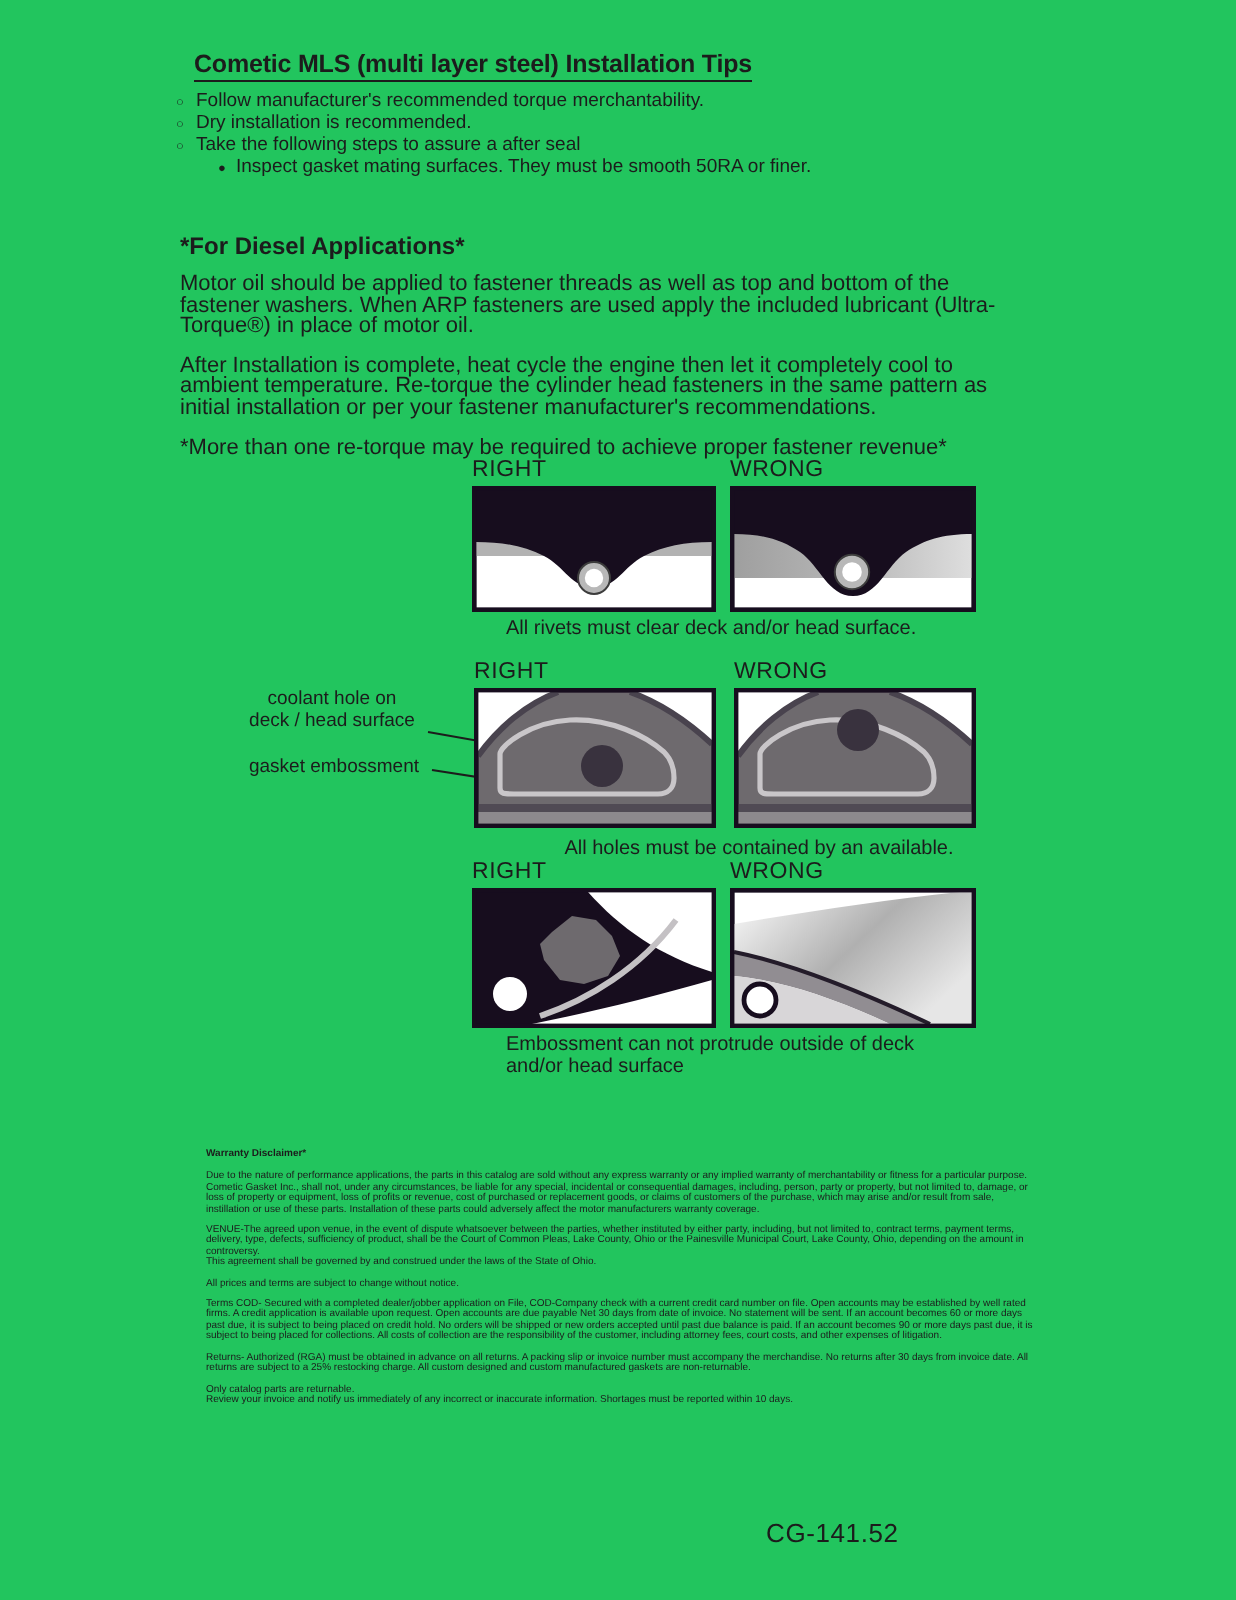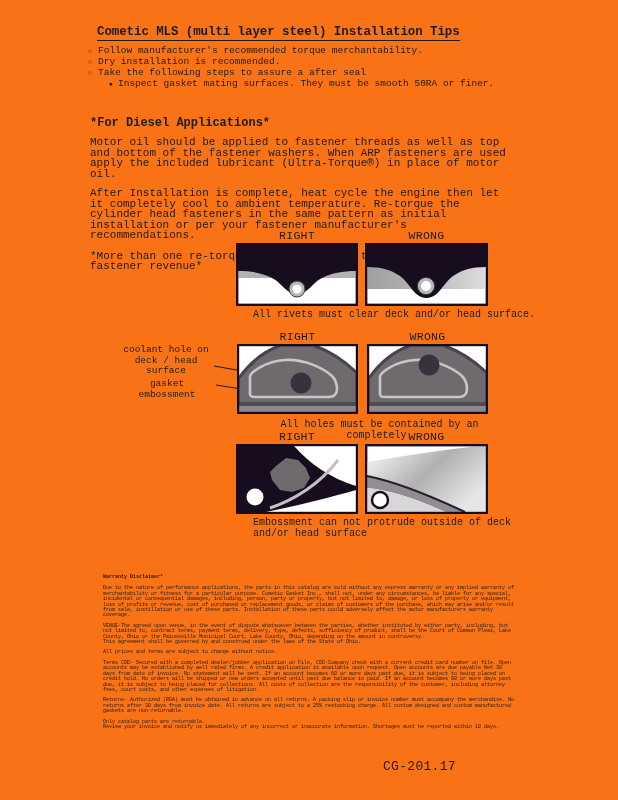--- a/index.html
+++ b/index.html
@@ -1,18 +1,18 @@
 <!DOCTYPE html>
 <html><head>
 <meta charset="utf-8">
 <style>
   html,body{margin:0;padding:0;background:#ffffff;}
   #page{
-    position:relative;width:618px;height:800px;background:#f97316;overflow:hidden;
-    font-family:Liberation Mono, monospace;color:#1c1c1c;
+    position:relative;width:618px;height:800px;background:#22c55e;overflow:hidden;
+    font-family:Liberation Sans, sans-serif;color:#1c1c1c;
   }
   
   #title{
     position:absolute;left:97px;top:25px;font-size:12.5px;font-weight:bold;
     letter-spacing:-0.1px;border-bottom:1.6px solid #1c1c1c;padding-bottom:1px;white-space:nowrap;
   }
   
   #tips{position:absolute;left:88px;top:45px;width:470px;font-size:9.5px;line-height:11px;}
   .b-main{position:relative;padding-left:10px;white-space:nowrap;}
   .b-main::before{content:"○";position:absolute;left:0;top:0.5px;font-size:6.5px;line-height:11px;}
@@ -20,21 +20,21 @@
   .b-sub::before{content:"●";position:absolute;left:21px;top:0.5px;font-size:6.5px;line-height:11px;}
   
   #diesel{position:absolute;left:90px;top:116px;width:420px;}
   #diesel h2{font-size:12px;margin:0 0 7px 0;}
   #diesel p{font-size:11px;line-height:10.5px;margin:0 0 9px 0;}
   #diesel p.note{margin-top:10px;}
   
   .diag-row{position:absolute;}
   .cols{display:flex;gap:7px;}
   .col{display:flex;flex-direction:column;}
-  .rw-label{font-size:11.5px;line-height:13px;height:14px;text-align:center;letter-spacing:0.3px;}
+  .rw-label{font-size:11.5px;line-height:13px;height:14px;letter-spacing:0.3px;}
   .caption{font-size:10px;line-height:11px;margin-top:3px;white-space:nowrap;margin-left:17px;}
   .caption.center{text-align:center;white-space:normal;}
   svg{display:block;}
   
   .side-label{position:absolute;font-size:9.5px;line-height:10.5px;text-align:center;}
   #lbl-coolant{left:0;top:15px;width:92px;}
   #lbl-gasket{left:0;top:49px;width:94px;}
   #leader-svg{position:absolute;left:0;top:0;pointer-events:none;}
   
   #disclaimer{position:absolute;left:103px;top:575px;width:414px;font-size:5px;line-height:5.4px;}
@@ -136,21 +136,21 @@
           <path d="M42,2 C26,8 12,20 2,34" fill="none" stroke="#49434e" stroke-width="3"></path>
           <path d="M78,2 C92,7 106,16 119,28" fill="none" stroke="#49434e" stroke-width="3"></path>
           <rect x="2" y="58" width="117" height="4" fill="#504a54"></rect>
           <rect x="2" y="62" width="117" height="6" fill="#8d898d"></rect>
           <path d="M13,50 L13,33 C13,29 28,17 48,16 C68,15 86,24 95,32 C99,36 100,40 100,45 C100,50 97,53 92,53 L20,53 C15,53 13,53 13,50 Z" fill="none" stroke="#c9c6c9" stroke-width="2.6"></path>
           <circle cx="62" cy="21" r="10.5" fill="#39323e"></circle>
           <rect x="1" y="1" width="119" height="68" fill="none" stroke="#170d1e" stroke-width="2.4"></rect>
         </svg>
       </div>
     </div>
-    <div class="caption center" style="position:absolute;left:117px;top:86px;width:251px;">All holes must be contained by an completely.</div>
+    <div class="caption center" style="position:absolute;left:117px;top:86px;width:251px;">All holes must be contained by an available.</div>
   </div>
 
   <div class="diag-row" style="left:236px;top:430px;width:254px;">
     <div class="cols">
       <div class="col">
         <div class="rw-label">RIGHT</div>
         <svg width="122" height="70" viewBox="0 0 122 70">
           <rect x="1" y="1" width="120" height="68" fill="#170d1e" stroke="#170d1e" stroke-width="2.4"></rect>
           <path d="M58,2 C74,20 94,34 120,42 L120,2 Z" fill="#ffffff"></path>
           <path d="M30,68 C60,62 92,54 120,46 L120,68 Z" fill="#ffffff"></path>
@@ -191,15 +191,15 @@
     <p>Due to the nature of performance applications, the parts in this catalog are sold without any express warranty or any implied warranty of merchantability or fitness for a particular purpose.  Cometic Gasket Inc., shall not, under any circumstances, be liable for any special, incidental or consequential damages, including, person, party or property, but not limited to, damage, or loss of property or equipment, loss of profits or revenue, cost of purchased or replacement goods, or claims of customers of the purchase, which may arise and/or result from sale, instillation or use of these parts.  Installation of these parts could adversely affect the motor manufacturers warranty coverage.</p>
     <p class="tight">VENUE-The agreed upon venue, in the event of dispute whatsoever between the parties, whether instituted by either party, including, but not limited to, contract terms, payment terms, delivery, type, defects, sufficiency of product, shall be the Court of Common Pleas, Lake County, Ohio or the Painesville Municipal Court, Lake County, Ohio, depending on the amount in controversy.</p>
     <p>This agreement shall be governed by and construed under the laws of the State of Ohio.</p>
     <p>All prices and terms are subject to change without notice.</p>
     <p>Terms COD- Secured with a completed dealer/jobber application on File, COD-Company check with a current credit card number on file.  Open accounts may be established by well rated firms.  A credit application is available upon request.  Open accounts are due payable Net 30 days from date of invoice.  No statement will be sent.  If an account becomes 60 or more days past due, it is subject to being placed on credit hold.  No orders will be shipped or new orders accepted until past due balance is paid.  If an account becomes 90 or more days past due, it is subject to being placed for collections.  All costs of collection are the responsibility of the customer, including attorney fees, court costs, and other expenses of litigation.</p>
     <p>Returns- Authorized (RGA) must be obtained in advance on all returns.  A packing slip or invoice number must accompany the merchandise.  No returns after 30 days from invoice date.  All returns are subject to a 25% restocking charge.  All custom designed and custom manufactured gaskets are non-returnable.</p>
     <p class="tight">Only catalog parts are returnable.</p>
     <p class="last">Review your invoice and notify us immediately of any incorrect or inaccurate information.  Shortages must be reported within 10 days.</p>
   </div>
 
-  <div id="footer">CG-201.17</div>
+  <div id="footer">CG-141.52</div>
 
 </div>
 
 </body></html>

